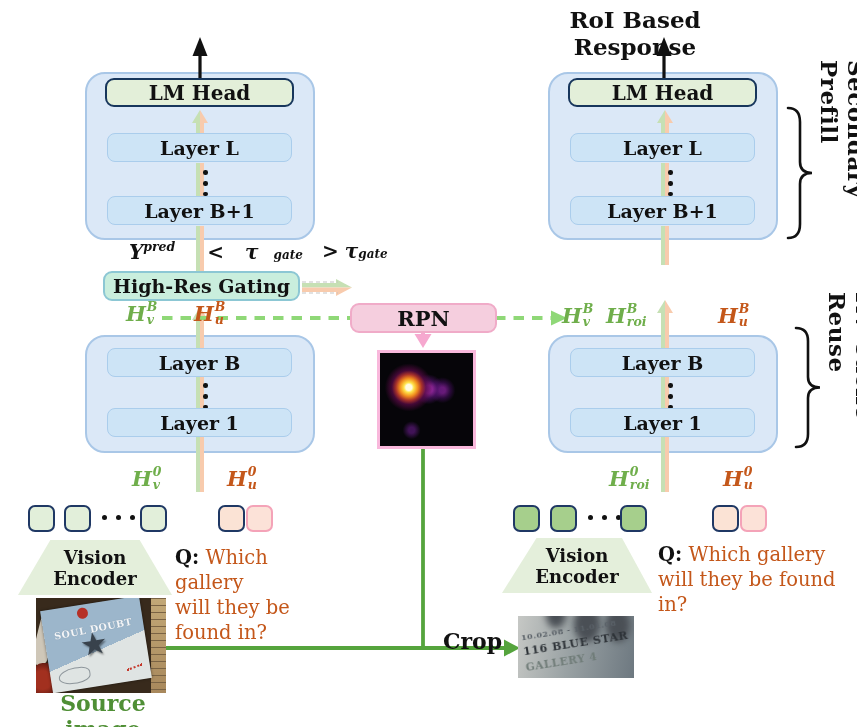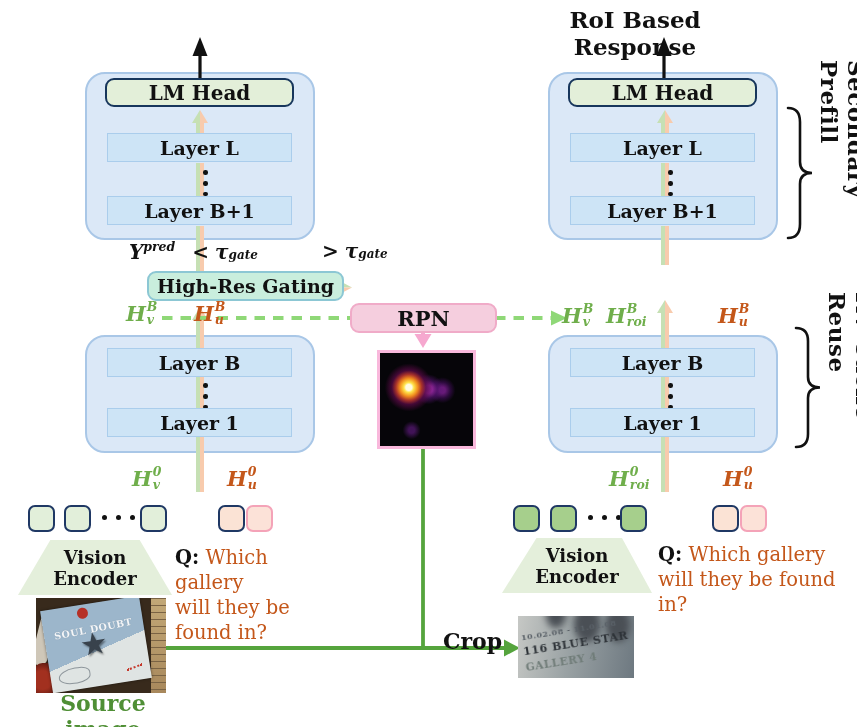--- a/index.html
+++ b/index.html
@@ -3,21 +3,21 @@
 <meta charset="utf-8">
 <style>
   html,body{margin:0;padding:0;background:#ffffff;}
   #canvas{position:relative;width:857px;height:727px;background:#ffffff;overflow:hidden;
           font-family:"DejaVu Serif",serif;color:#111;}
   .abs{position:absolute;}
   .z1{z-index:1;} .z2{z-index:2;} .z3{z-index:3;}
   .ctr{display:flex;align-items:center;justify-content:center;}
   
   .outerbox{background:#dbe8f7;border:2px solid #a9c7e7;border-radius:20px;}
-  .layer{background:#cde4f6;border:1.5px solid #aacdec;border-radius:0;font-weight:bold;font-size:19px;}
+  .layer{background:#cde4f6;border:1.5px solid #aacdec;border-radius:8px;font-weight:bold;font-size:19px;}
   .lmhead{background:#e3efd9;border:2.5px solid #17365c;border-radius:9px;font-weight:bold;font-size:20px;}
   .gating{background:#c9eedd;border:2px solid #8cc7d4;border-radius:9px;font-weight:bold;font-size:19px;}
   .rpnbox{background:#f5cede;border:2px solid #f0abc8;border-radius:9px;font-weight:bold;font-size:21px;margin-top:32px;}
   .concat{background:#cde4f6;border:2px solid #a9c7e7;border-radius:9px;font-weight:bold;font-size:20px;}
   .title{font-weight:bold;font-size:23px;text-align:center;}
   
   .vdots{display:flex;flex-direction:column;align-items:center;}
   .vdots i{width:4.5px;height:4.5px;border-radius:50%;background:#111;margin:3.2px 0;}
   .hdots{display:flex;flex-direction:row;align-items:center;}
   .hdots i{width:5px;height:5px;border-radius:50%;background:#111;margin:0 4.5px;}
@@ -168,33 +168,33 @@
 
   <div class="abs z3 lmhead ctr" style="left:105px;top:78px;width:185px;height:25px;">LM Head</div>
   <div class="abs z3 layer ctr" style="left:107px;top:133px;width:183px;height:27px;">Layer L</div>
   <div class="abs z3 vdots" style="left:203px;top:167px;">
       <i></i>
       <i></i>
       <i></i>
     </div>
   <div class="abs z3 layer ctr" style="left:107px;top:196px;width:183px;height:27px;">Layer B+1</div>
 
-  <div class="abs z3 gate" style="left:129px;top:239px;">
+  <div class="abs z3 gate" style="left:129px;top:239px;gap:15px;">
     <span><span>Y</span><sup>pred</sup></span>
     <span style="margin-left:17px;">&lt;</span>
     <span style="margin-left:6px;">τ</span>
       <sub>gate</sub>
   </div>
   <div class="abs z3 gate" style="left:322px;top:239px;">
     <span>&gt;</span>
     <span style="margin-left:6px;">τ</span>
       <sub>gate</sub>
   </div>
 
-  <div class="abs z3 gating ctr" style="left:103px;top:271px;width:193px;height:26px;margin-left:44px;">High-Res Gating</div>
+  <div class="abs z3 gating ctr" style="left:103px;top:271px;width:193px;height:26px;">High-Res Gating</div>
   <div class="abs z3 rpnbox ctr" style="left:350px;top:271px;width:143px;height:26px;">RPN</div>
 
   <div class="abs z3 hlbl green" style="left:126px;top:301px;">
     <span>H</span>
       <span class="ss">
         <span>B</span>
         <span>v</span>
       </span>
   </div>
   <div class="abs z3 hlbl orange" style="left:194px;top:301px;">

